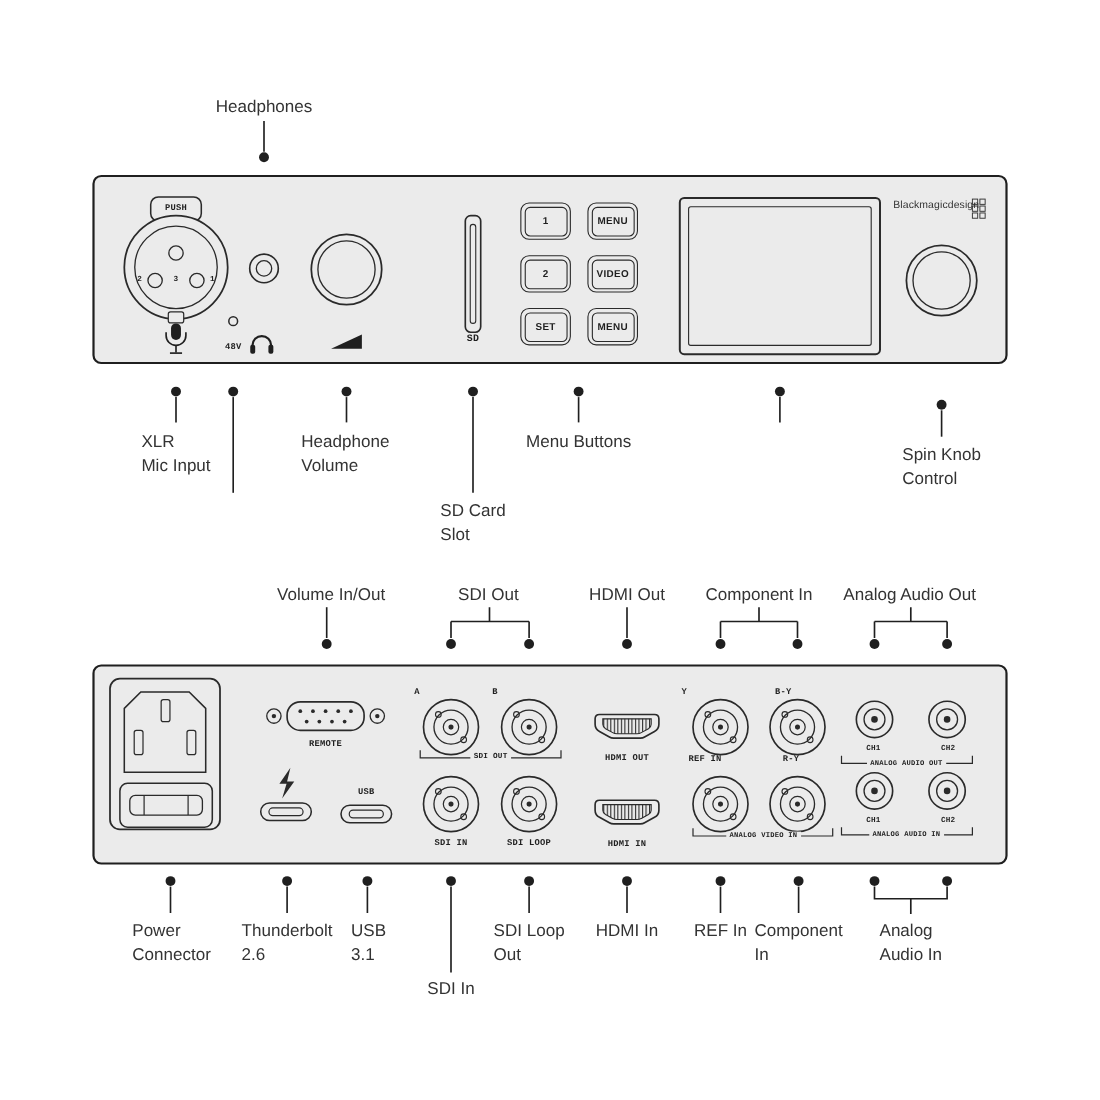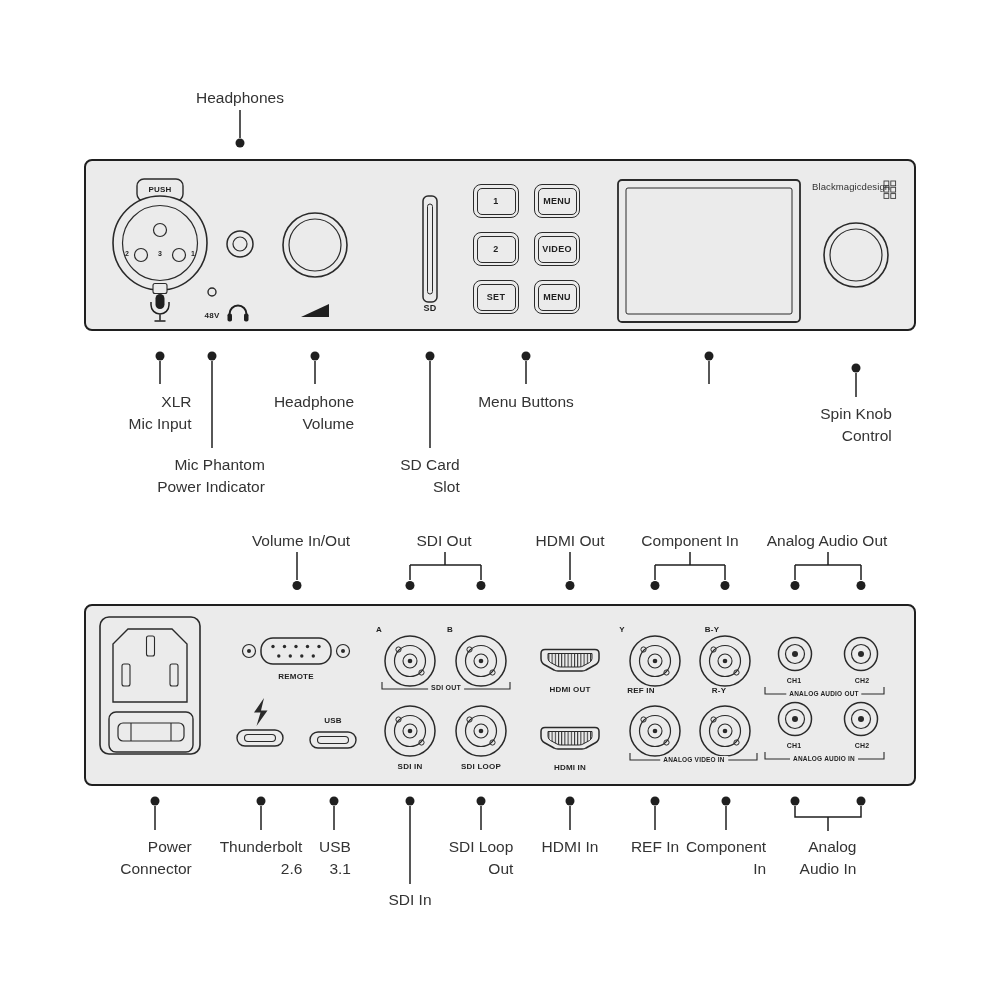--- a/index.html
+++ b/index.html
@@ -1,20 +1,20 @@
 <!DOCTYPE html>
 <html><head>
 <meta charset="utf-8">
 <style>
   * { margin:0; padding:0; box-sizing:border-box; }
   html,body { width:1000px; height:1000px; background:#ffffff; font-family:"Liberation Sans","DejaVu Sans",sans-serif; }
   #stage { position:relative; width:1000px; height:1000px; overflow:hidden; background:#ffffff; }
   .layer { position:absolute; left:0; top:0; }
-  .co { position:absolute; transform:translateX(-50%); text-align:right; font-size:15.5px; line-height:21.5px; color:#333333; white-space:pre-line; }
-  .pl { position:absolute; transform:translateX(-50%); font-size:8px; font-weight:700; color:#1f1f1f; white-space:nowrap; letter-spacing:.2px; }
+  .co { position:absolute; transform:translateX(-50%); text-align:left; font-size:15.5px; line-height:21.5px; color:#333333; white-space:pre-line; }
+  .pl { position:absolute; transform:translateX(-50%); font-size:8px; font-weight:700; color:#1f1f1f; white-space:nowrap; letter-spacing:.2px;font-family:Liberation Mono, monospace; }
   .pn { font-size:7px; }
   .bl { background:#ebebeb; padding:0 3px; font-size:7px; }
   .bls { font-size:6.5px; }
   .brand { position:absolute; left:812px; top:181px; font-size:9.5px; color:#333333; letter-spacing:.1px; }
   .btn { position:absolute; width:46px; height:34px; border:1.5px solid #2a2a2a; border-radius:8px; }
   .btn .in { position:absolute; inset:2.5px; border:1px solid #2a2a2a; border-radius:5px; display:flex; align-items:center; justify-content:center; font-size:9px; font-weight:700; color:#1f1f1f; letter-spacing:.3px; }
 </style>
 </head>
 <body>
 
@@ -302,22 +302,20 @@
   <div class="pl pn" style="left:794px; top:677px">CH1</div>
   <div class="pl pn" style="left:862px; top:677px">CH2</div>
   <div class="pl bl bls" style="left:824px; top:690px">ANALOG AUDIO OUT</div>
   <div class="pl pn" style="left:794px; top:742px">CH1</div>
   <div class="pl pn" style="left:862px; top:742px">CH2</div>
   <div class="pl bl bls" style="left:824px; top:755px">ANALOG AUDIO IN</div>
 
   <div class="co" style="left:240px; top:87px">Headphones</div>
   <div class="co" style="left:160px; top:391px">XLR
 Mic Input</div>
-  <div class="co" style="left:211px; top:454px">Mic Phantom
-Power Indicator</div>
   <div class="co" style="left:314px; top:391px">Headphone
 Volume</div>
   <div class="co" style="left:430px; top:454px">SD Card
 Slot</div>
   <div class="co" style="left:526px; top:391px">Menu Buttons</div>
   <div class="co" style="left:856px; top:403px">Spin Knob
 Control</div>
   <div class="co" style="left:301px; top:530px">Volume In/Out</div>
   <div class="co" style="left:444px; top:530px">SDI Out</div>
   <div class="co" style="left:570px; top:530px">HDMI Out</div>

